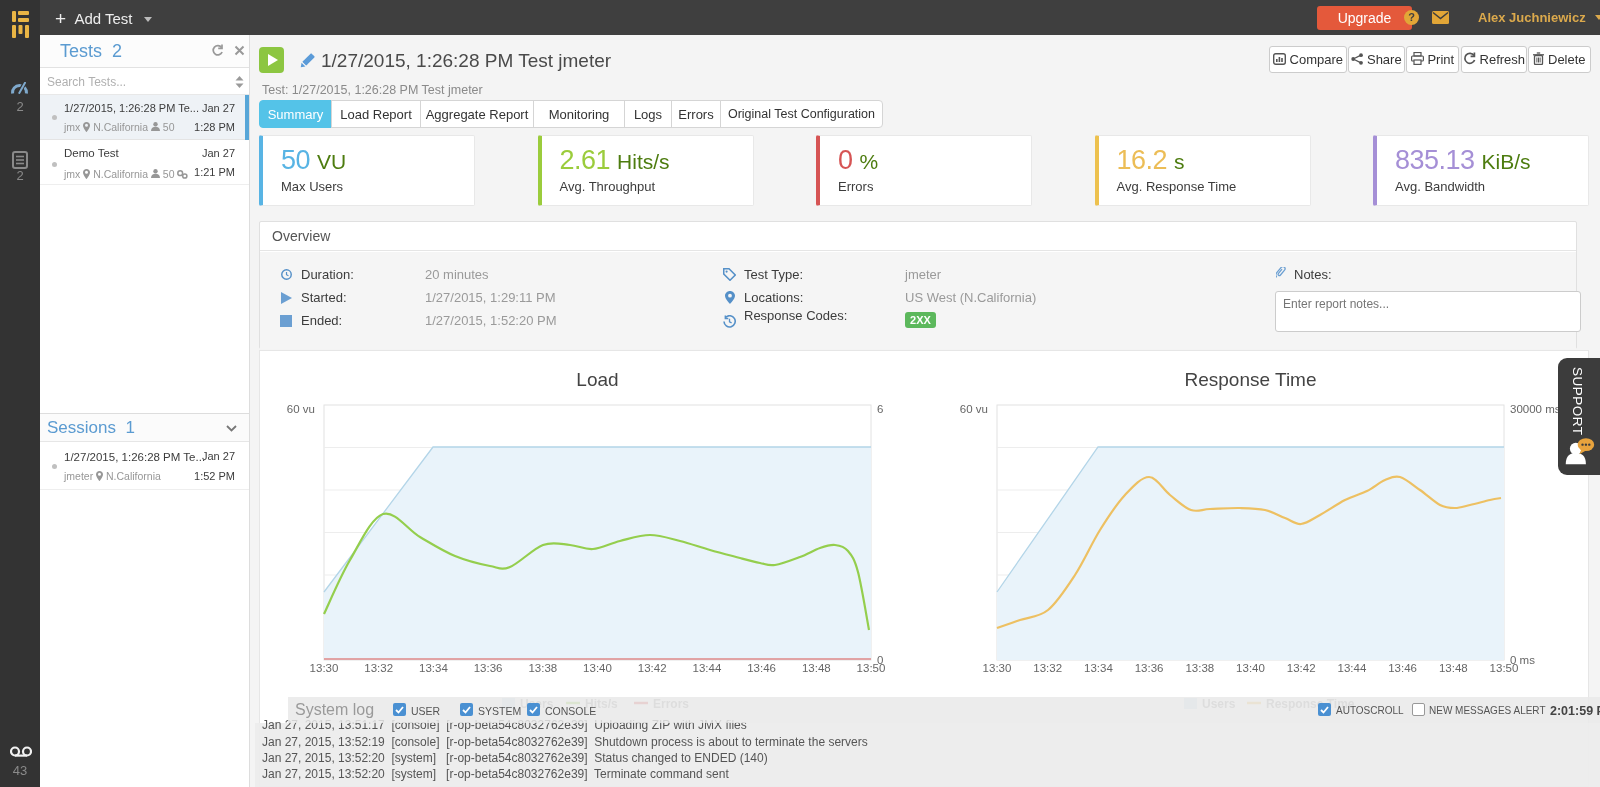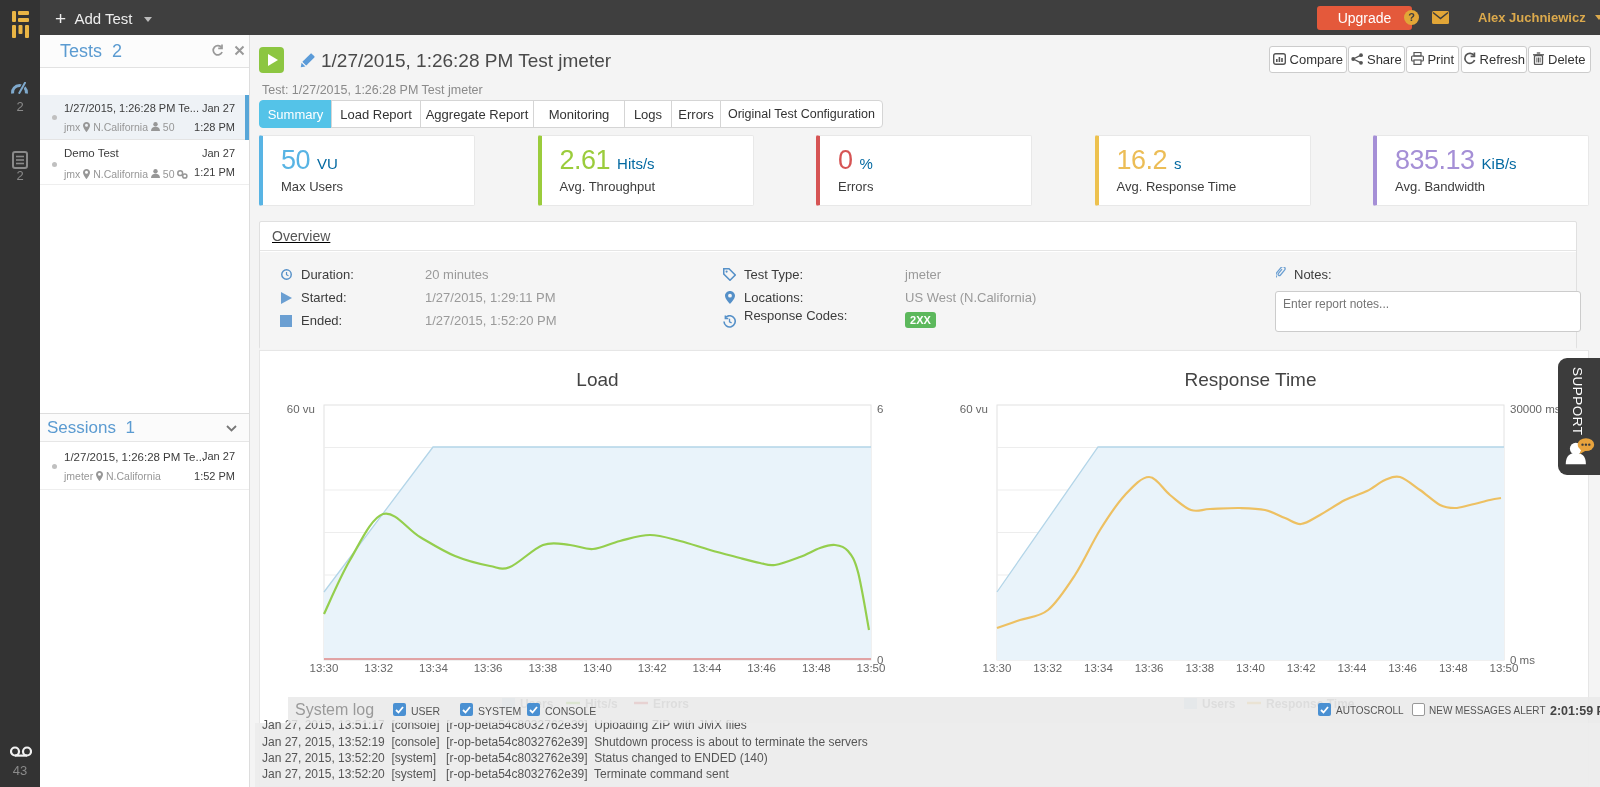--- a/index.html
+++ b/index.html
@@ -6,21 +6,21 @@
 html,body { width:1600px; height:787px; overflow:hidden; font-family:"Liberation Sans",sans-serif; background:#f4f4f4; }
 .abs { position:absolute; }
 #topbar { position:absolute; left:40px; top:0; width:1560px; height:35px; background:#3f3f3f; }
 #sidebar { position:absolute; left:0; top:0; width:40px; height:787px; background:#333333; }
 #leftpanel { position:absolute; left:40px; top:35px; width:210px; height:752px; background:#ffffff; border-right:1px solid #dddddd; }
 #main { position:absolute; left:255px; top:35px; width:1345px; height:752px; background:#f4f4f4; }
 .btn { top:11px; height:27px; background:#ffffff; border:1px solid #cccccc; border-radius:3px; font-size:13px; color:#333333; text-align:center; line-height:25px; }
 .tab { display:inline-block; height:28px; line-height:27px; padding:0; text-align:center; font-size:13px; color:#333333; background:#ffffff; border:1px solid #d5d5d5; margin-left:-1px; vertical-align:top; }
 .card { width:216px; height:71px; background:#ffffff; border:1px solid #e8e8e8; border-left:4px solid; border-radius:2px; padding:9px 0 0 18px; }
 .num { font-size:27px; font-weight:400; letter-spacing:-0.5px; }
-.num span { font-size:15px; color:#0369a1; font-weight:400; letter-spacing:0; }
+.num span { font-size:21px; color:#4d7c0f; font-weight:400; letter-spacing:0; }
 .lab { font-size:13px; color:#3c3c3c; margin-top:3px; }
 .ovlab { font-size:13px; color:#3c3c3c; }
 .ovval { font-size:13px; color:#9a9a9a; }
 .cb { position:absolute; top:6px; width:13px; height:13px; background:#4a90d2; border-radius:2px; text-align:center; line-height:11px; }
 .cblab { position:absolute; top:8px; font-size:10.5px; color:#555555; }
 .logline { position:absolute; left:7px; font-size:12px; color:#555555; white-space:nowrap; }
 </style>
 </head>
 <body>
 <div id="sidebar">
@@ -79,20 +79,27 @@
     <span style="position:absolute;left:7px;top:6px;color:#5b9bd1;font-size:18px;margin-left:13px;">Tests&nbsp; 2</span>
     <svg class="abs" style="left:171px;top:9px;" width="13" height="13" viewBox="0 0 13 13">
       <path d="M10.5,3.5 A4.6,4.6 0 1 0 11.1,8" fill="none" stroke="#999999" stroke-width="1.7"></path>
       <path d="M11,0.5 L11,4.3 L7.2,4.3" fill="none" stroke="#999999" stroke-width="1.7"></path>
     </svg>
     <svg class="abs" style="left:194px;top:10px;" width="11" height="11" viewBox="0 0 11 11">
       <path d="M1.5,1.5 L9.5,9.5 M9.5,1.5 L1.5,9.5" stroke="#999999" stroke-width="2"></path>
     </svg>
   </div>
 
+  <div class="abs" style="left:0;top:34px;width:209px;height:26px;border-bottom:1px solid #e8e8e8;">
+    <span style="position:absolute;left:7px;top:6px;color:#b0b0b0;font-size:12px;">Search Tests...</span>
+    <svg class="abs" style="left:195px;top:7px;" width="9" height="12" viewBox="0 0 9 12">
+      <path d="M4.5,0 L8.5,4.5 L0.5,4.5 Z" fill="#9a9a9a"></path>
+      <path d="M4.5,12 L8.5,7.5 L0.5,7.5 Z" fill="#9a9a9a"></path>
+    </svg>
+  </div>
 
   <div class="abs" style="left:0;top:60px;width:209px;height:45px;background:#eef2f6;border-bottom:1px solid #e4e4e4;">
     <div style="position:absolute;right:0;top:0;width:4px;height:45px;background:#57a6d8;"></div>
     <div style="position:absolute;left:12px;top:20px;width:5px;height:5px;border-radius:50%;background:#c0c0c0;"></div>
     <div class="abs" style="left:24px;top:7px;color:#3c3c3c;font-size:11px;">1/27/2015, 1:26:28 PM Te...</div>
     <div class="abs" style="right:14px;top:7px;color:#3c3c3c;font-size:11px;">Jan 27</div>
     <div class="abs" style="left:24px;top:26px;color:#979797;font-size:10.5px;">jmx <svg width="7" height="10" viewBox="0 0 7 10" style="vertical-align:-1px;">
           <path d="M3.5,0 C1.5,0 0,1.5 0,3.4 C0,5.8 3.5,10 3.5,10 C3.5,10 7,5.8 7,3.4 C7,1.5 5.5,0 3.5,0 Z M3.5,4.8 A1.5,1.5 0 1 1 3.5,1.8 A1.5,1.5 0 0 1 3.5,4.8 Z" fill="#979797"></path>
         </svg> N.California <svg width="9" height="9" viewBox="0 0 9 9" style="vertical-align:0px;">
           <circle cx="4.5" cy="2.2" r="2.2" fill="#979797"></circle>
@@ -207,21 +214,21 @@
     <div class="card" style="border-left-color:#edc14e;">
         <div class="num" style="color:#ecbd56;">16.2 <span>s</span></div>
         <div class="lab">Avg. Response Time</div>
       </div>
     <div class="card" style="border-left-color:#a58fd6;">
         <div class="num" style="color:#a58fd6;">835.13 <span>KiB/s</span></div>
         <div class="lab">Avg. Bandwidth</div>
       </div>
   </div>
 
-  <div class="abs" style="left:4px;top:186px;width:1318px;height:128px;background:#ffffff;border:1px solid #e0e0e0;border-radius:2px;text-decoration:underline;">
+  <div class="abs" style="left:4px;top:186px;width:1318px;height:128px;background:#ffffff;border:1px solid #e0e0e0;border-radius:2px;">
     <div style="height:29px;border-bottom:1px solid #e5e5e5;font-size:14px;color:#555;line-height:29px;padding-left:12px;">Overview</div>
     <div style="position:absolute;left:0;top:30px;width:100%;height:97px;background:#f5f5f5;"></div>
 
     <svg class="abs ovicon" style="left:21px;top:47px;" width="11" height="11" viewBox="0 0 13 13">
         <circle cx="6.5" cy="6.5" r="5.6" fill="none" stroke="#5590c8" stroke-width="1.7"></circle>
         <path d="M6.5,3.4 L6.5,6.8 L8.8,8" fill="none" stroke="#5590c8" stroke-width="1.4"></path>
       </svg>
     <div class="abs ovlab" style="left:41px;top:45px;">Duration:</div>
     <div class="abs ovval" style="left:165px;top:45px;">20 minutes</div>
     <svg class="abs ovicon" style="left:21px;top:70px;" width="11" height="12" viewBox="0 0 11 12">

